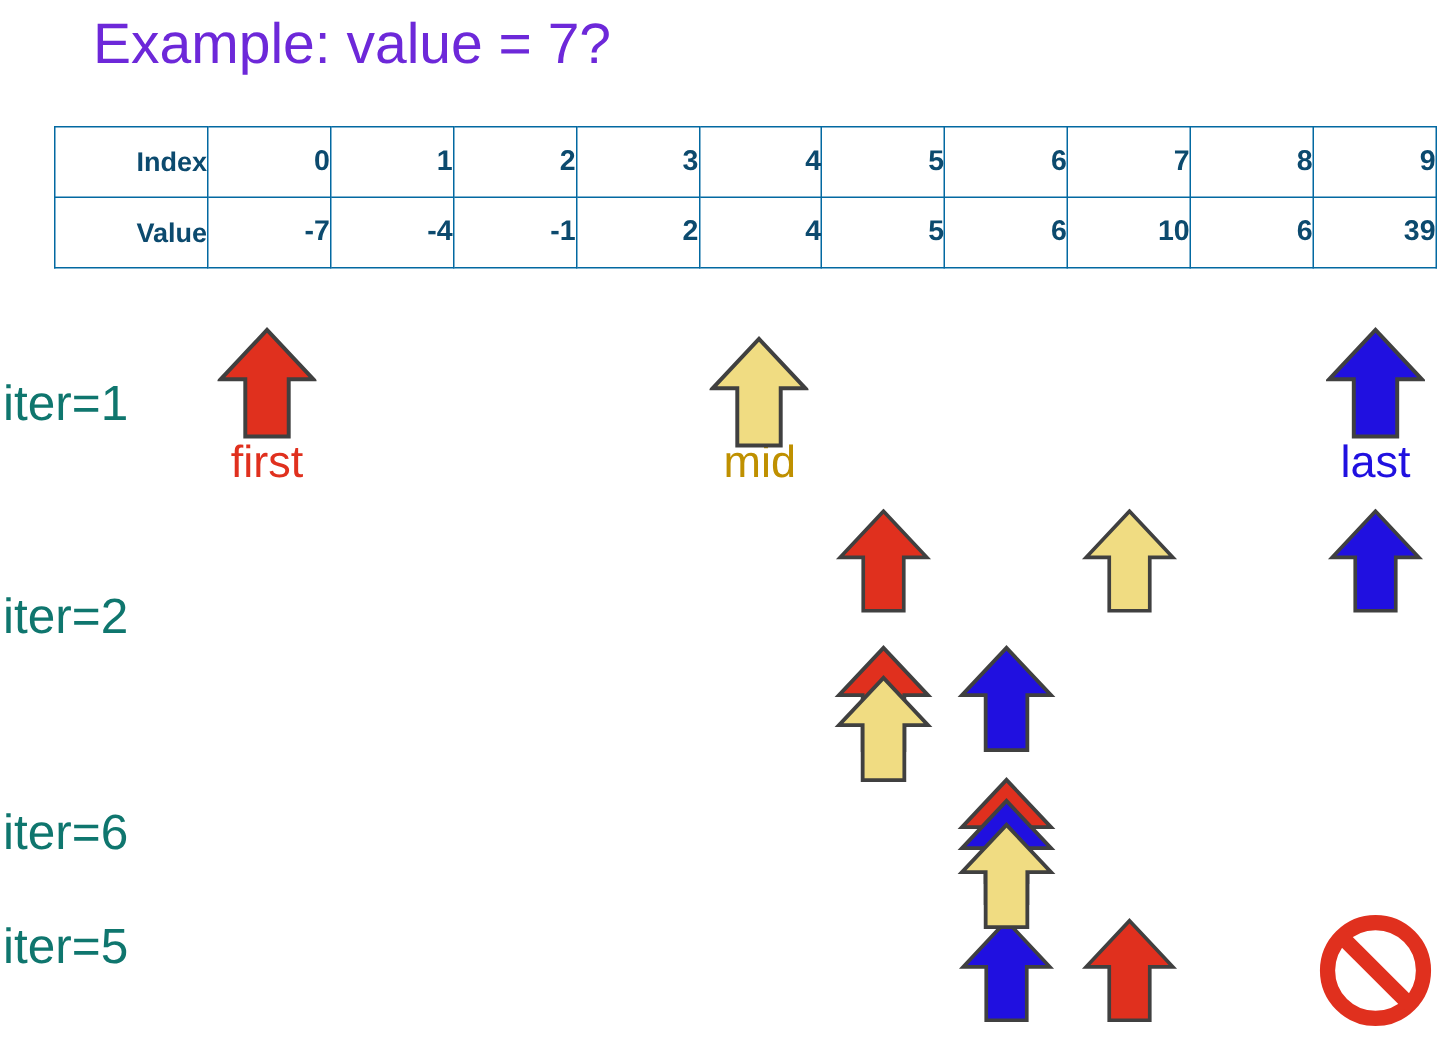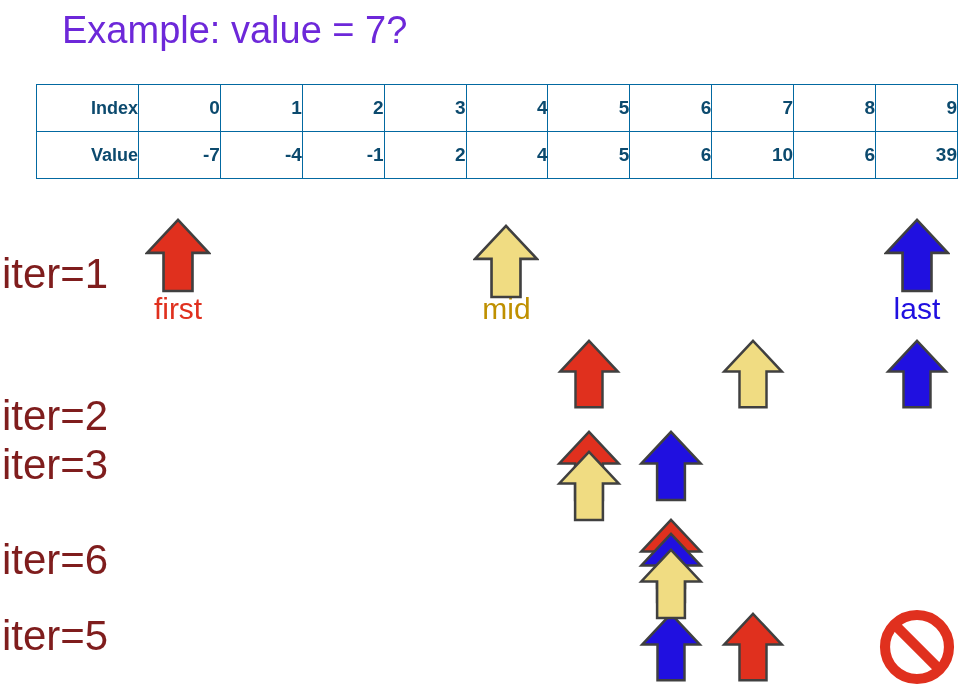--- a/index.html
+++ b/index.html
@@ -52,22 +52,22 @@
     font-weight:bold;
   }
   table.arr tr.valrow td{
     font-weight:bold;
     padding-left:40px;
   }
 
   
   .iterlabel{
     position:absolute;
-    font-size:42px;
-    color:#7f1d1d;
+    font-size:33px;
+    color:#0f766e;
     white-space:nowrap;
     left:2px;
   }
 
   
   .marker{
     position:absolute;
   }
   .marker svg{display:block;}
 
@@ -113,21 +113,20 @@
           <td>10</td>
           <td>6</td>
           <td>39</td>
         </tr>
       </tbody>
     </table>
   </div>
 
   <div class="iterlabel" style="top:250px;">iter=1</div>
   <div class="iterlabel" style="top:345px;margin-top:47px;">iter=2</div>
-  <div class="iterlabel" style="top:441px;">iter=3</div>
   <div class="iterlabel" style="top:536px;">iter=6</div>
   <div class="iterlabel" style="top:612px;">iter=5</div>
 
   <div class="caption" id="cap-mid" style="color: rgb(191, 144, 0); top: 292px; left: 426.45px; width: 160px;">mid</div>
   <div class="caption" id="cap-first" style="color: rgb(224, 48, 30); top: 292px; left: 98.05px; width: 160px;">first</div>
   <div class="caption" id="cap-last" style="color: rgb(32, 16, 224); top: 292px; left: 836.95px; width: 160px;">last</div>
 
   <div id="marker-layer">
       <div class="marker" style="left: 145.05px; top: 218px; z-index: 1;">
         <svg width="66" height="75" viewBox="0 0 100 114">

